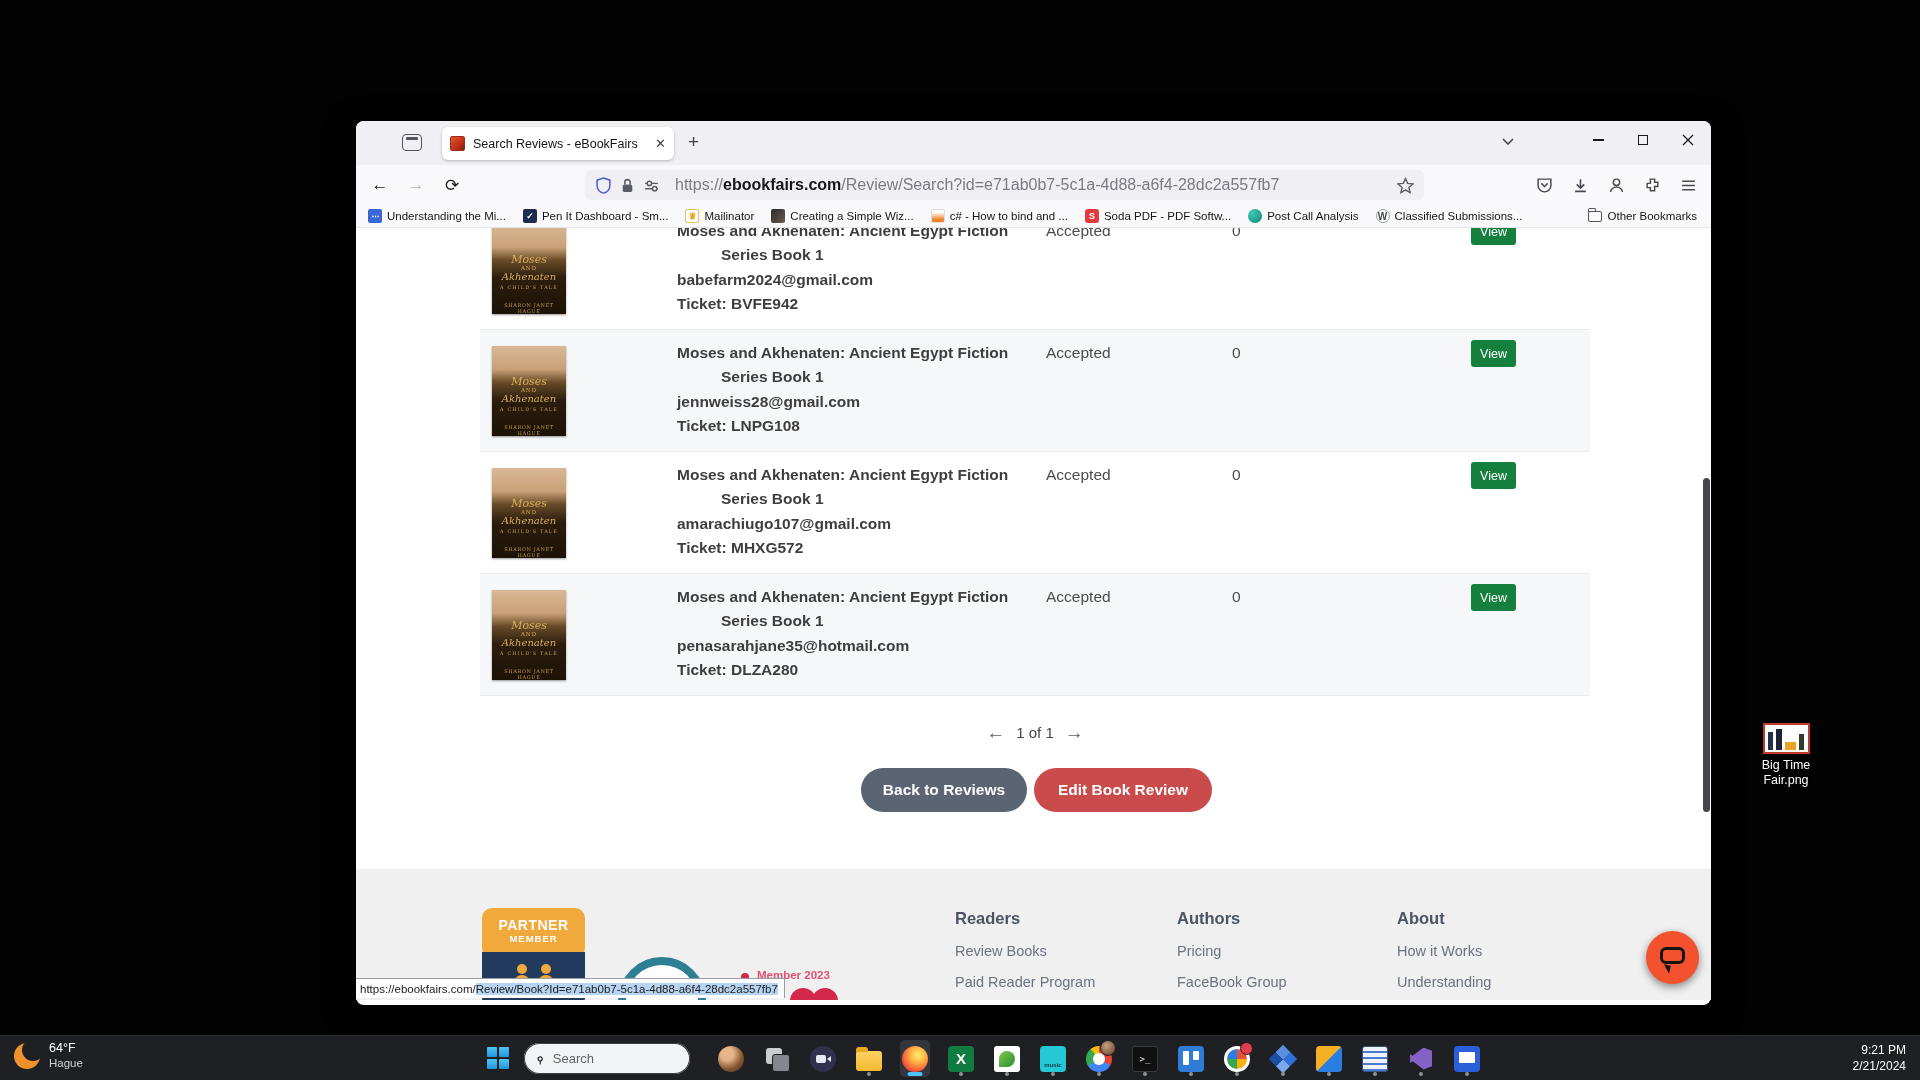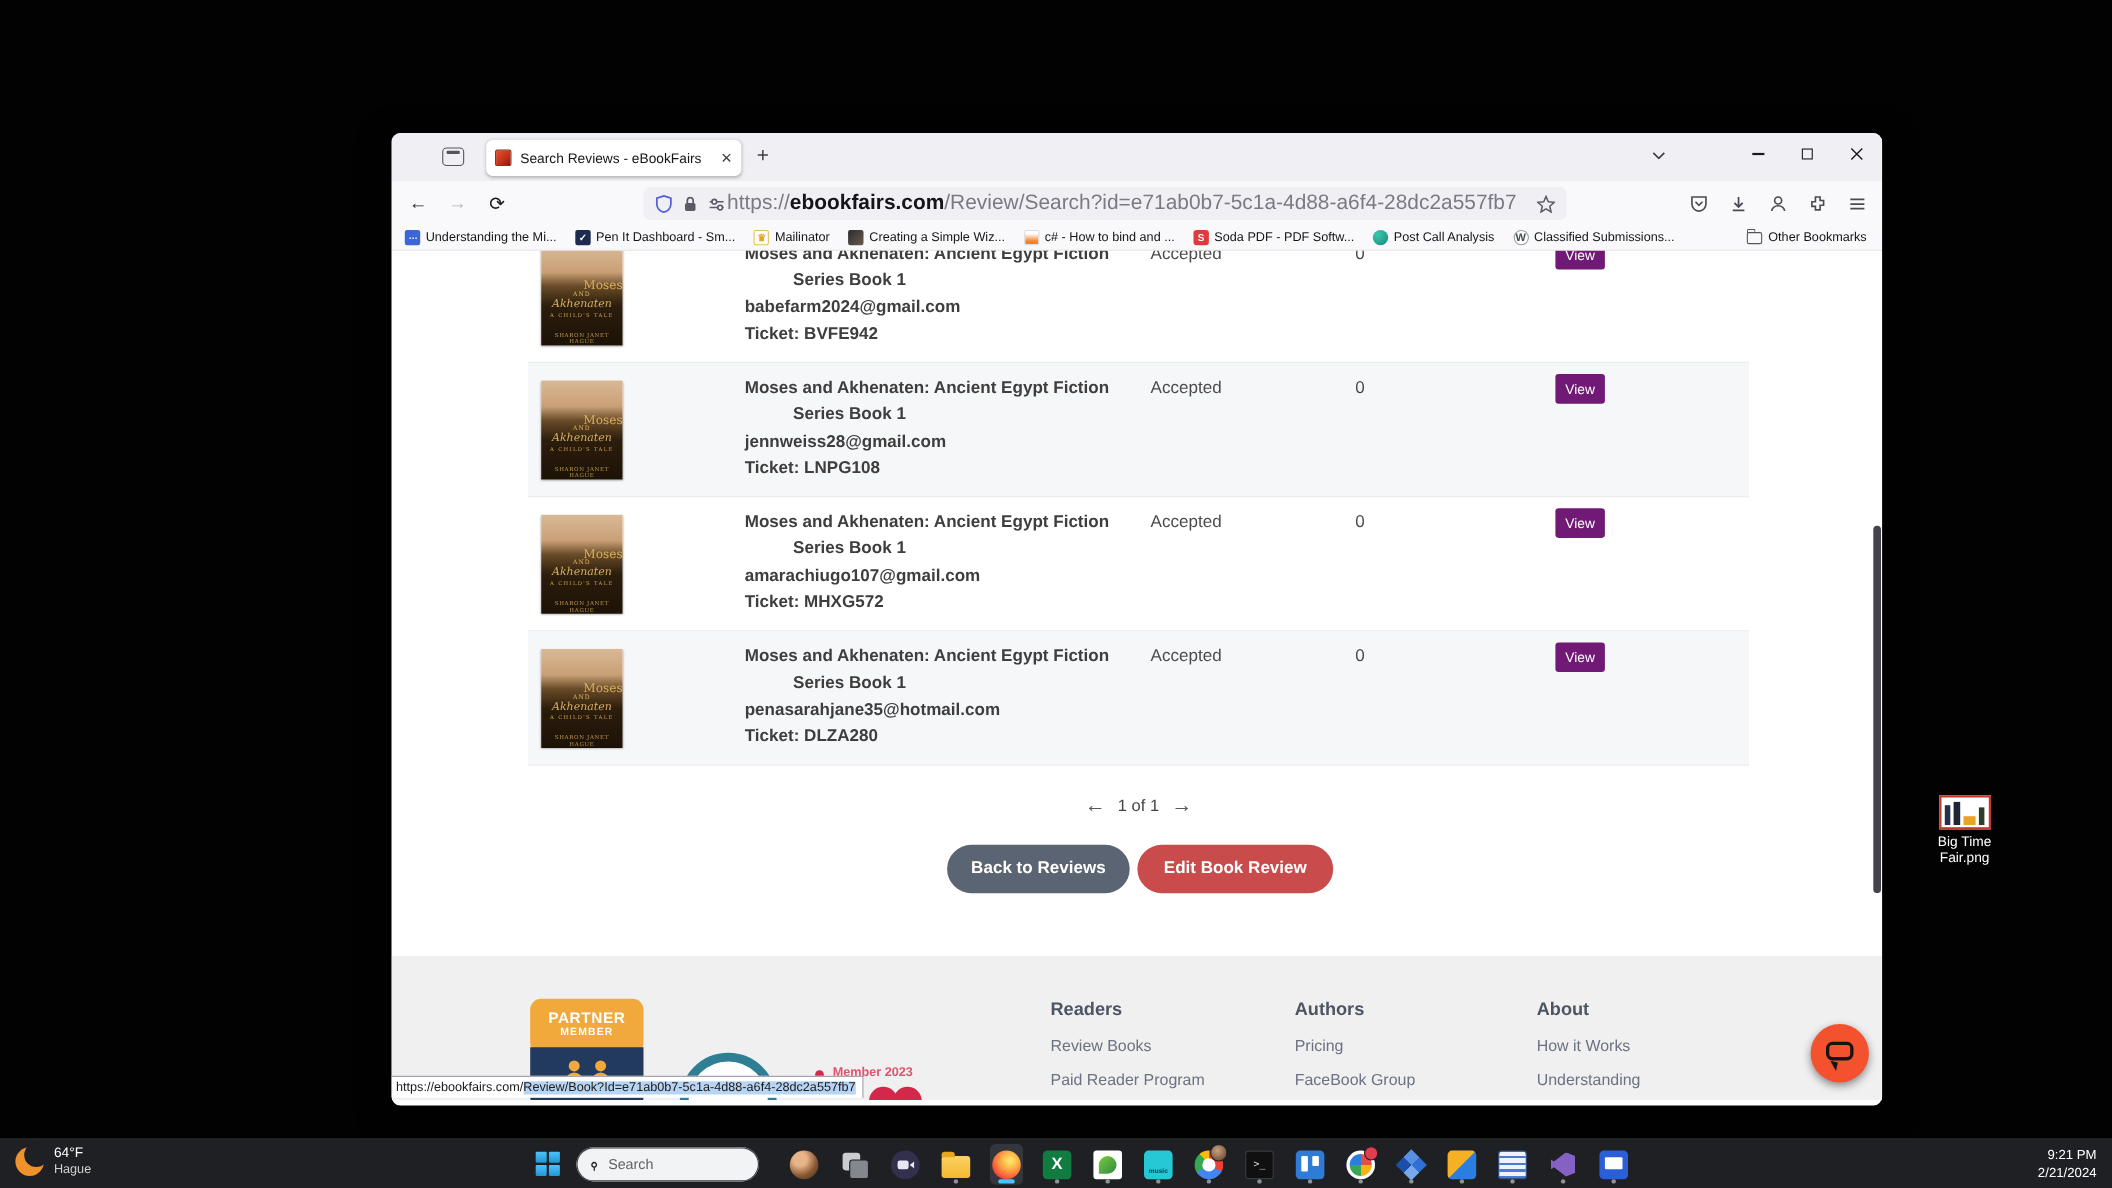--- a/index.html
+++ b/index.html
@@ -32,21 +32,21 @@
   .wc-close svg { display:block; }
 
   
   #toolbar { position:absolute; left:0; top:44px; width:100%; height:40px; background:#f9f9fb;
     display:flex; align-items:center; }
   .navbtn { width:28px; height:28px; display:flex; align-items:center; justify-content:center;
     font-size:17px; color:#1b1b1f; }
   .navbtn.disabled { color:#b4b4bc; }
   #urlbar { position:absolute; left:229px; top:5px; width:839px; height:30px; background:#f0f0f4;
     border-radius:6px; display:flex; align-items:center; padding:0 10px; }
-  #urlbar .url-text { font-size:19px; color:#7a7a84; margin-left:1px; white-space:nowrap; overflow:hidden; flex:1; }
+  #urlbar .url-text { font-size:16px; color:#7a7a84; margin-left:15px; white-space:nowrap; overflow:hidden; flex:1; }
   #urlbar .url-text b { color:#15141a; font-weight:700; }
   .ic16 { width:17px; height:17px; flex:0 0 auto; margin-left:7px; }
   .right-icons { position:absolute; right:6px; top:5px; height:30px; display:flex; align-items:center; gap:19px; padding-right:8px; }
   .right-icons svg { display:block; }
 
   
   #bmbar { position:absolute; left:0; top:84px; width:100%; height:23px; background:#f9f9fb;
     border-bottom:1px solid #e3e3e8; display:flex; align-items:center; padding-left:12px; gap:17px; }
   .bm { display:flex; align-items:center; gap:5px; font-size:11.5px; color:#15141a; white-space:nowrap; }
   .bmfav { width:14px; height:14px; border-radius:2px; flex:0 0 auto; display:flex; align-items:center;
@@ -67,30 +67,30 @@
   
   #viewport { position:absolute; left:0; top:107px; width:100%; height:772px; background:#fff; overflow:hidden; }
   #pagewrap { position:absolute; left:0; top:-20px; width:100%; }
 
   .review-row { position:absolute; left:124px; width:1110px; height:122px; border-bottom:1px solid #ebebee; }
   .row-alt { background:#f6f7f9; }
   .thumb { position:absolute; left:12px; top:16px; width:74px; height:90px; overflow:hidden;
     background:linear-gradient(180deg,#d9b896 0%,#c9a076 26%,#6a4c28 40%,#2c1d0d 60%,#1c1206 100%);
     box-shadow:0 1px 2px rgba(0,0,0,.4); text-align:center; color:#d9b05e;
     font-family:"DejaVu Serif", serif; }
-  .thumb .c1 { margin-top:30px; font-size:11px; line-height:11px;text-align:right; }
+  .thumb .c1 { margin-top:30px; font-size:11px; font-style:italic; line-height:11px; }
   .thumb .c2 { font-size:5.5px; line-height:6px; letter-spacing:1px; text-transform:uppercase; }
   .thumb .c3 { font-size:10px; font-style:italic; line-height:11px; }
   .thumb .c4 { font-size:4.8px; letter-spacing:1.2px; margin-top:3px; text-transform:uppercase; color:#c8a254; }
   .thumb .c5 { font-size:5px; letter-spacing:.6px; margin-top:12px; text-transform:uppercase; color:#bb9850; }
   .rline { position:absolute; left:197px; height:21px; font-size:15.5px; font-weight:700; color:#3e3e3e; white-space:nowrap; }
   .l1 { top:14px; } .l2 { top:38px;margin-left:44px; } .l3 { top:63px; } .l4 { top:87px; }
   .rstatus { position:absolute; left:566px; top:14px; font-size:15.5px; color:#4c4c4c; }
   .rcount  { position:absolute; left:752px; top:14px; font-size:15.5px; color:#4c4c4c; }
-  .view-btn { position:absolute; left:934px; top:10px; width:45px; height:27px; background:#701a75;
+  .view-btn { position:absolute; left:991px; top:10px; width:45px; height:27px; background:#15803d;
     color:#fff; border:none; border-radius:3px; font-size:12.5px; font-family:inherit; }
 
   #pagination { position:absolute; top:514px; left:124px; width:1110px; text-align:center;
     font-size:15px; color:#454545; }
   #pagination .arrow { font-size:19px; color:#55595f; margin:0 11px; vertical-align:-1px; }
   #actions { position:absolute; top:560px; left:0; width:100%; height:44px; }
   .pill { position:absolute; height:44px; border:none; border-radius:23px; color:#fff;
     font-size:15.5px; font-weight:700; font-family:inherit; }
   #btn-back { left:505px; width:166px; background:#5b6472; }
   #btn-edit { left:678px; width:178px; background:#c94b4b; }

